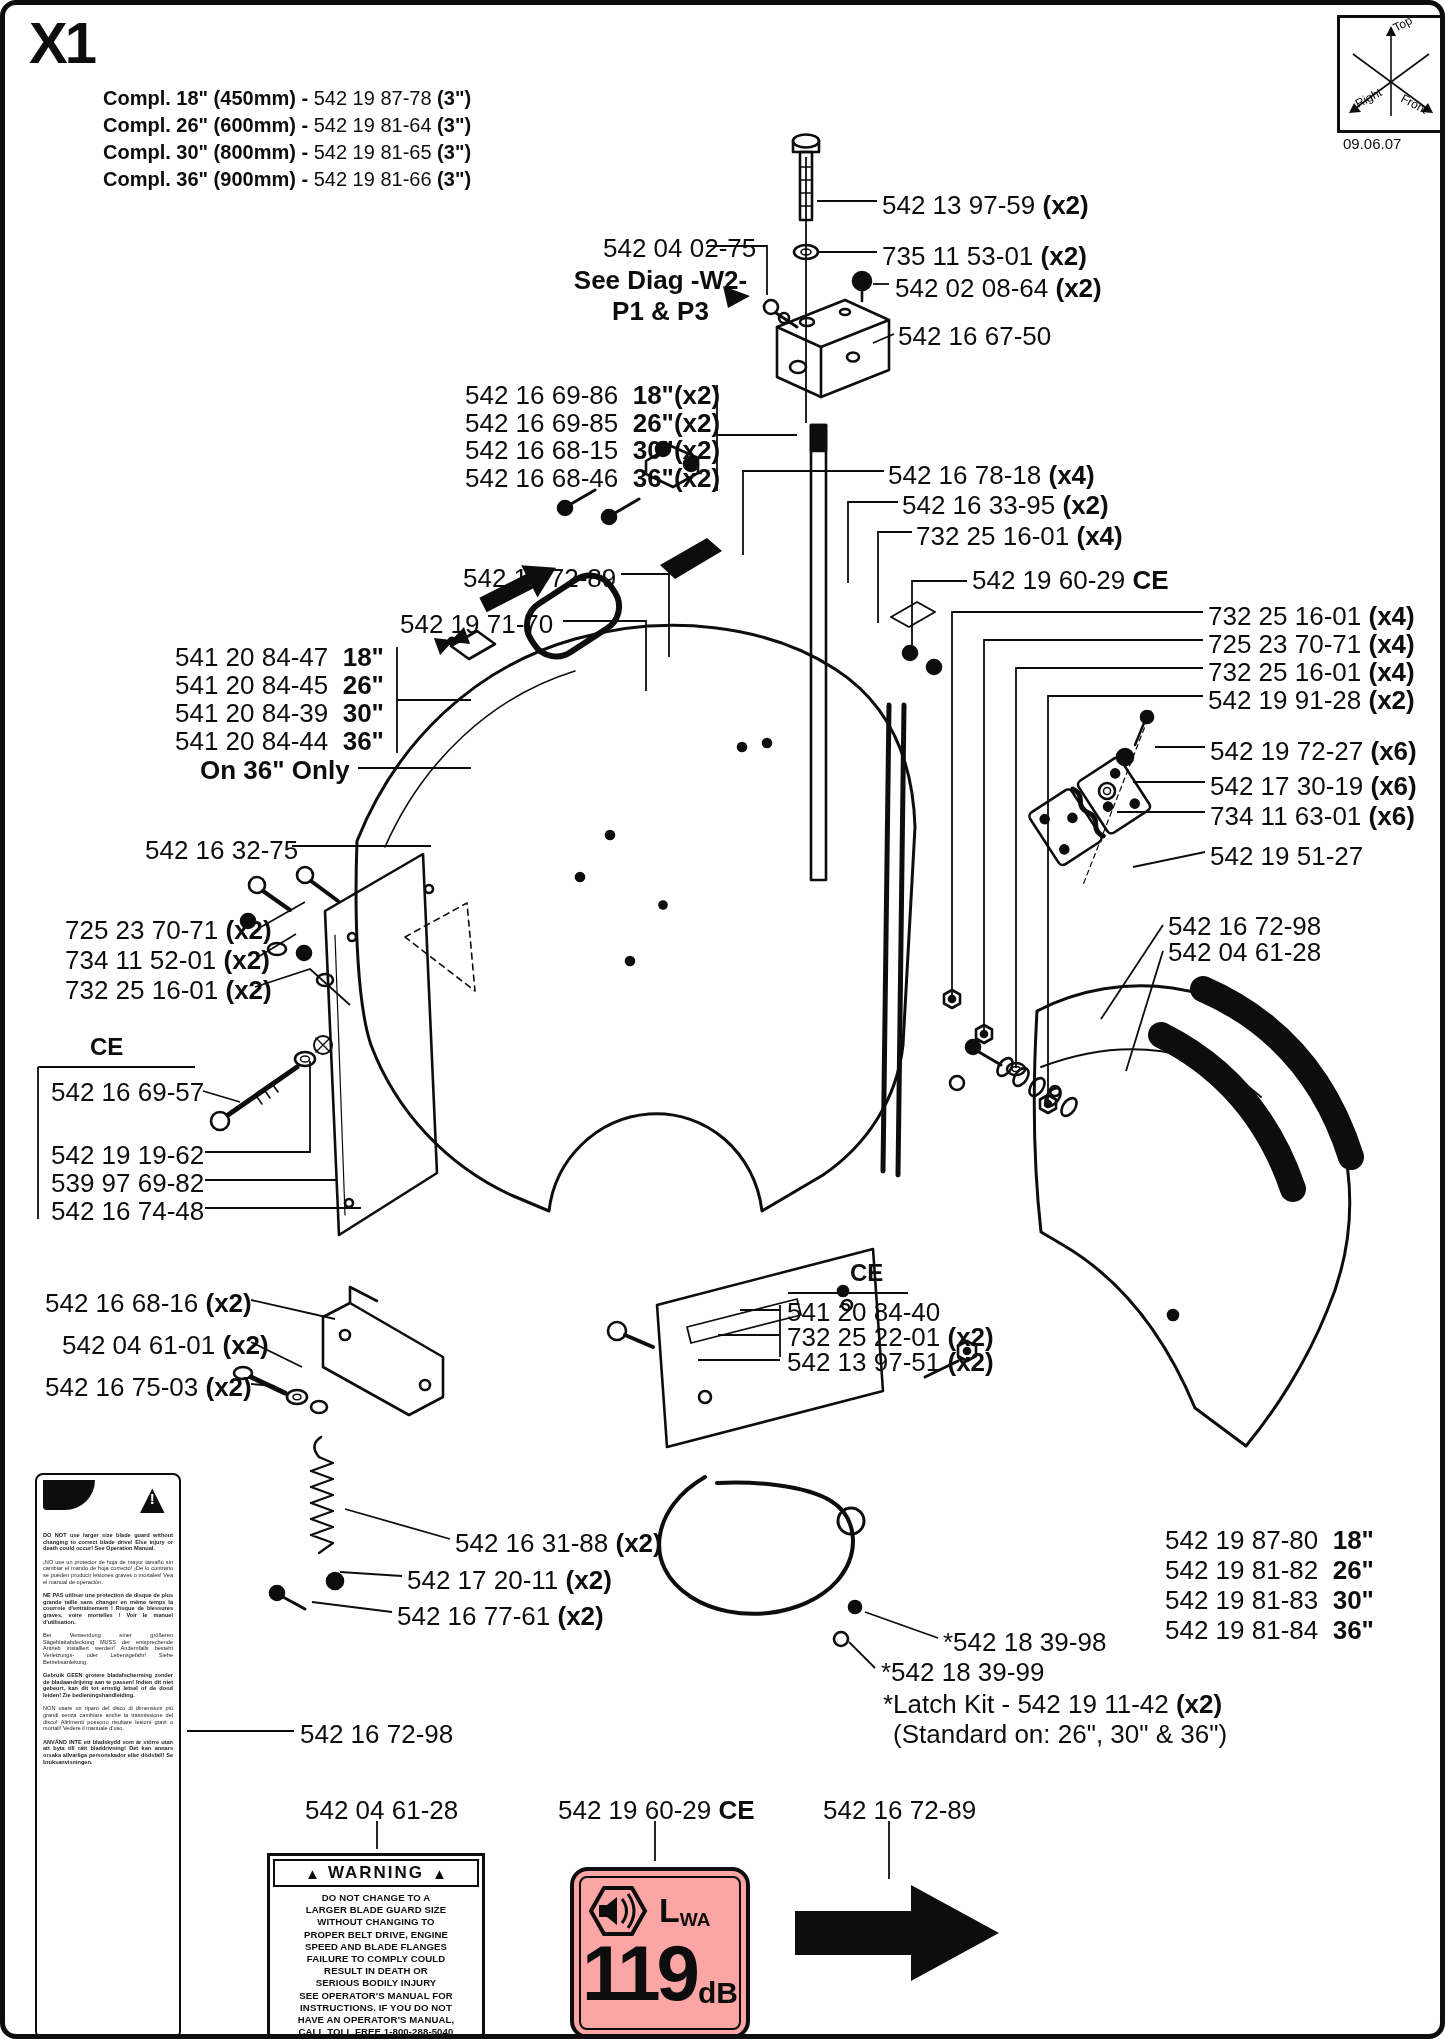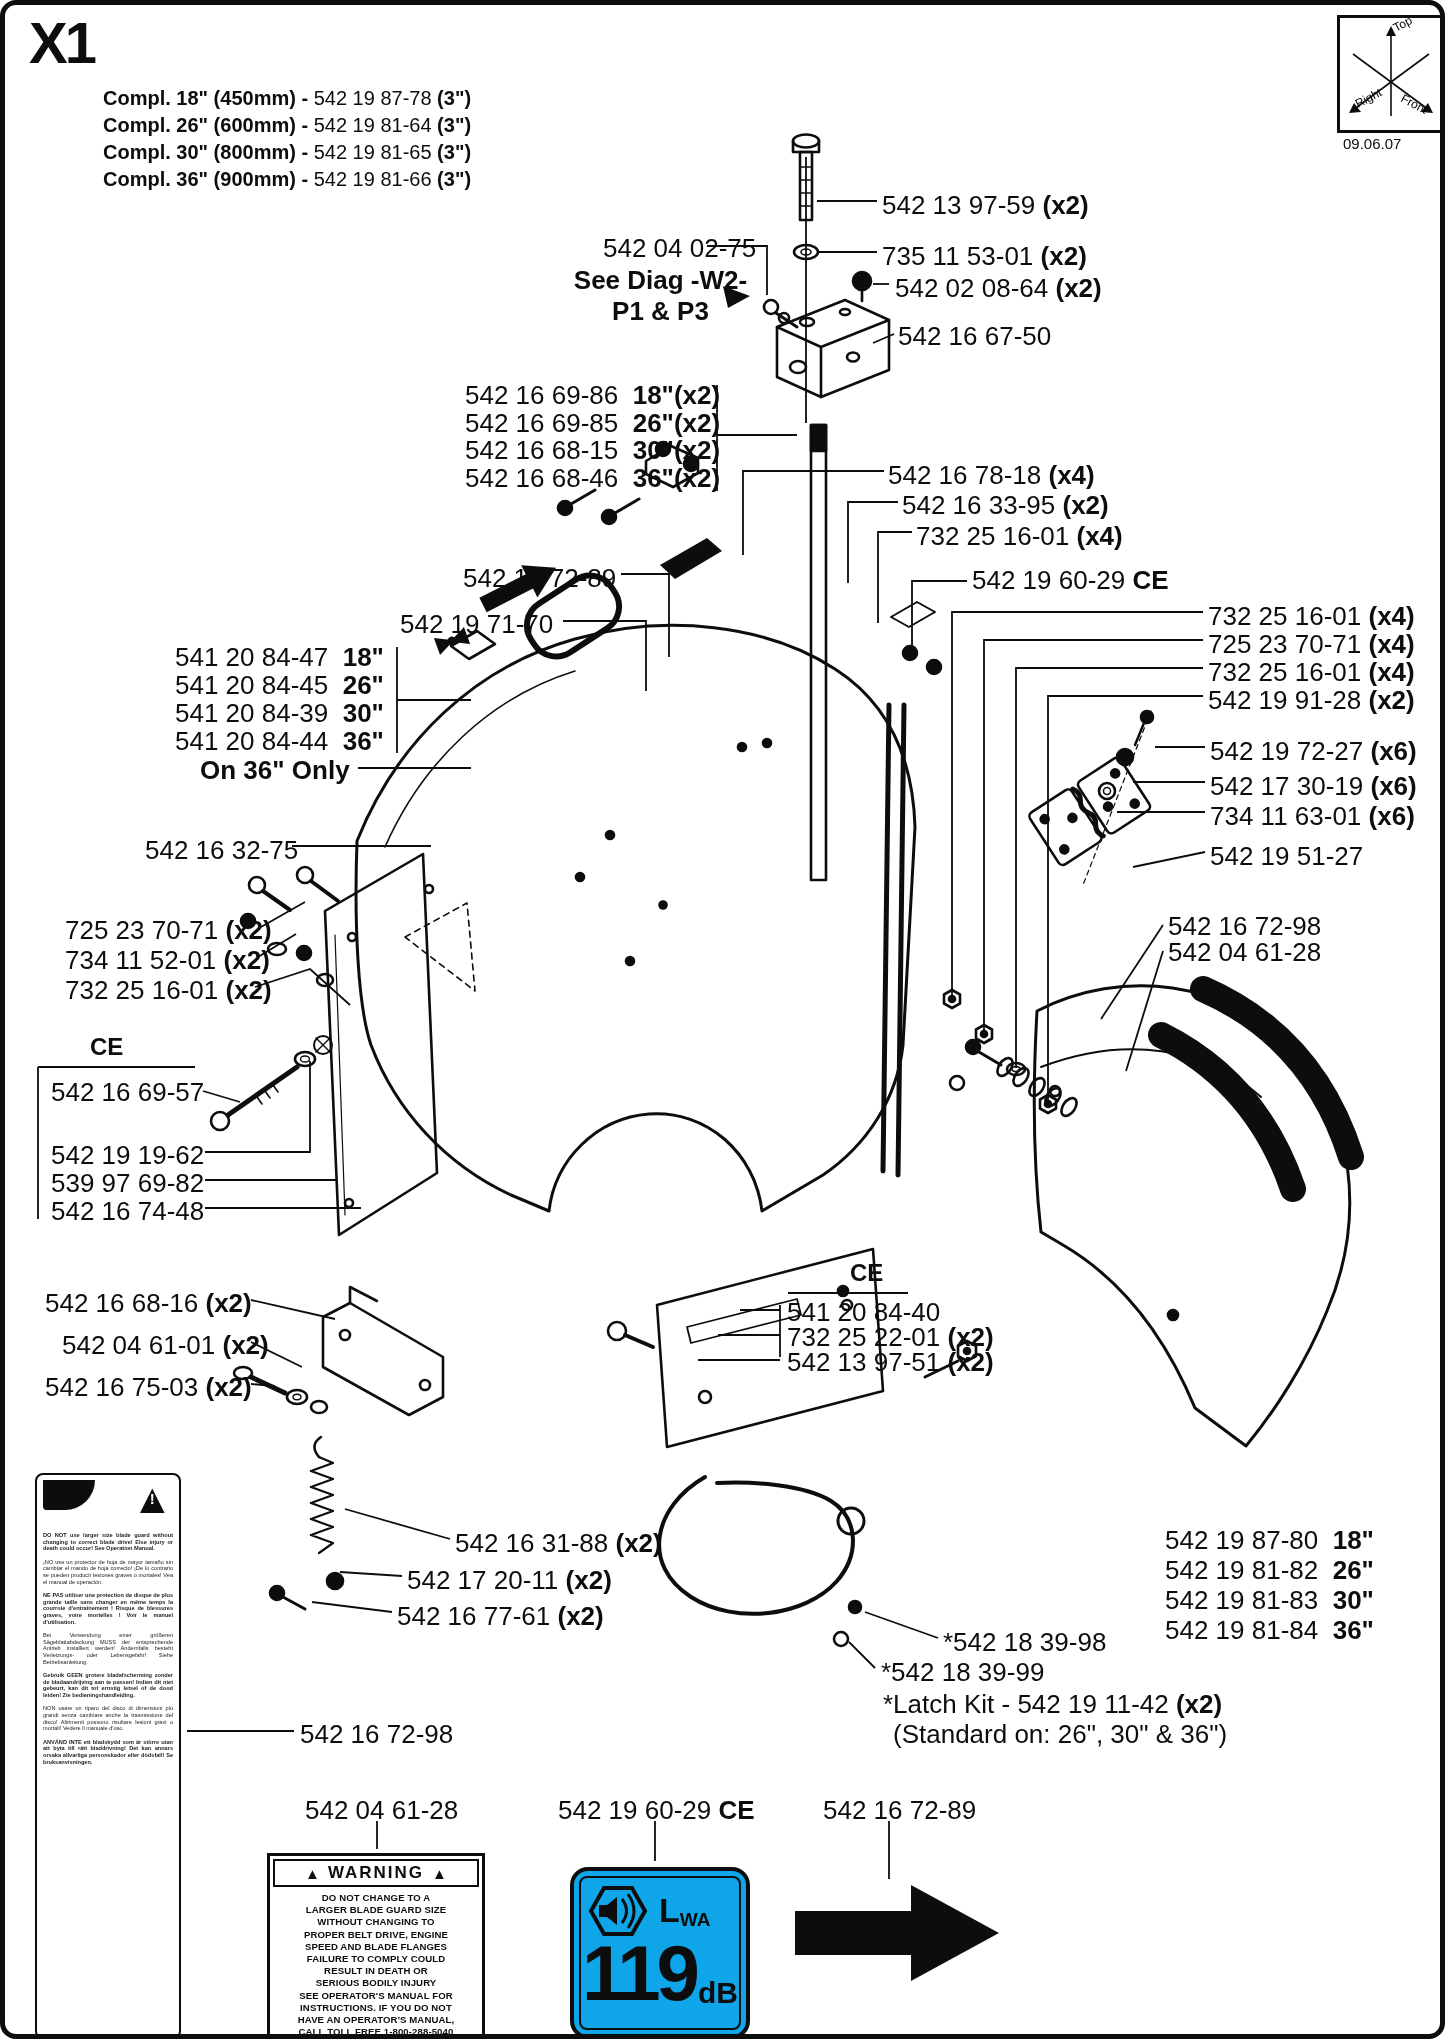--- a/index.html
+++ b/index.html
@@ -17,21 +17,21 @@
   .date{position:absolute;left:1338px;top:130px;z-index:3;font-size:15px;}
   .ce-title{position:absolute;z-index:3;font-size:24px;font-weight:700;}
   
   .warnbox{position:absolute;left:262px;top:1848px;width:218px;height:184px;border:3px solid #0d0d0d;z-index:3;background:#fff;box-sizing:border-box;}
   .warn-head{display:flex;align-items:center;justify-content:center;gap:8px;border-bottom:2px solid #0d0d0d;margin:3px;padding:2px 0;border:2px solid #0d0d0d;}
   .warn-title{font-size:17px;font-weight:700;letter-spacing:2px;}
   .warn-head .tri{font-size:15px;line-height:1;}
   .warn-body{padding:2px 16px;}
   .warn-line{font-size:9.6px;font-weight:600;text-align:center;line-height:12.2px;letter-spacing:0.1px;}
   
-  .noise{position:absolute;left:565px;top:1862px;width:180px;height:172px;border:4px solid #0d0d0d;border-radius:18px;z-index:3;background:#0ea5e9;box-sizing:border-box;padding:5px;}
+  .noise{position:absolute;left:565px;top:1862px;width:180px;height:172px;border:4px solid #0d0d0d;border-radius:18px;z-index:3;background:#fca5a5;box-sizing:border-box;padding:5px;}
   .noise-inner{width:100%;height:100%;border:2px solid #0d0d0d;border-radius:8px;box-sizing:border-box;padding:4px 6px;display:flex;flex-direction:column;}
   .noise-top{display:flex;align-items:center;gap:10px;}
   .lwa{font-weight:700;font-size:34px;line-height:1;}
   .lwa-sub{font-size:19px;font-weight:700;vertical-align:-4px;}
   .noise-val{display:flex;align-items:flex-end;justify-content:center;margin-top:-4px;}
   .n119{font-size:78px;font-weight:800;line-height:0.95;letter-spacing:-4px;}
   .ndb{font-size:30px;font-weight:800;margin-left:2px;}
   
   .decal{position:absolute;left:30px;top:1468px;width:146px;height:566px;border:2.5px solid #0d0d0d;border-radius:8px;z-index:3;background:#fff;box-sizing:border-box;padding:5px 6px;}
   .decal-head{display:flex;justify-content:space-between;align-items:flex-start;height:52px;}

